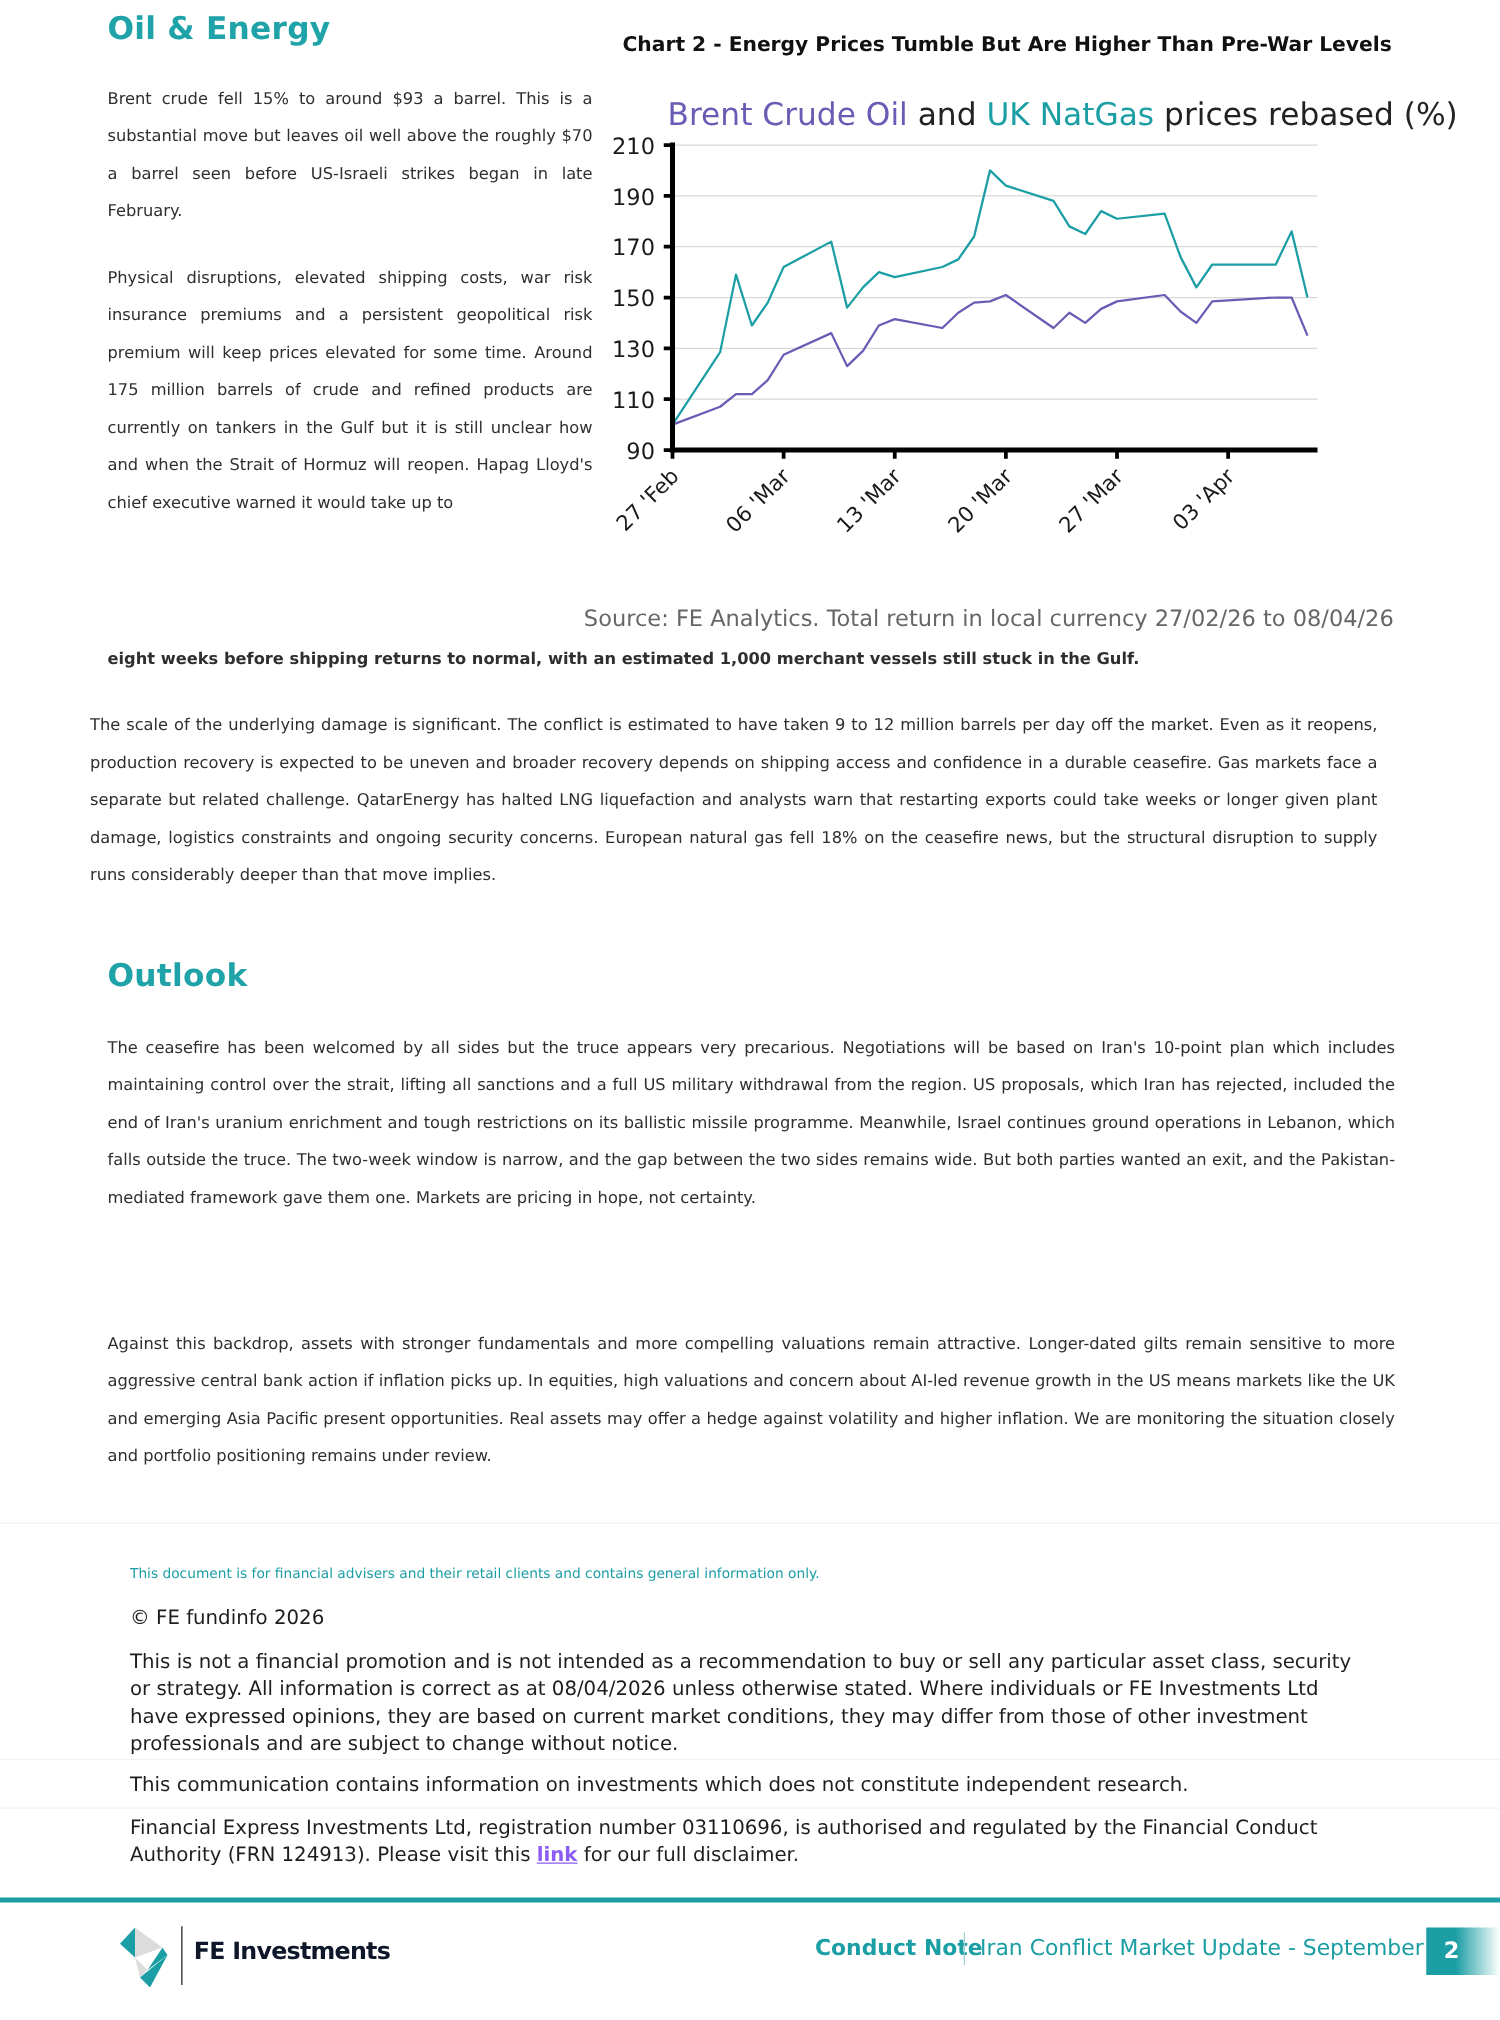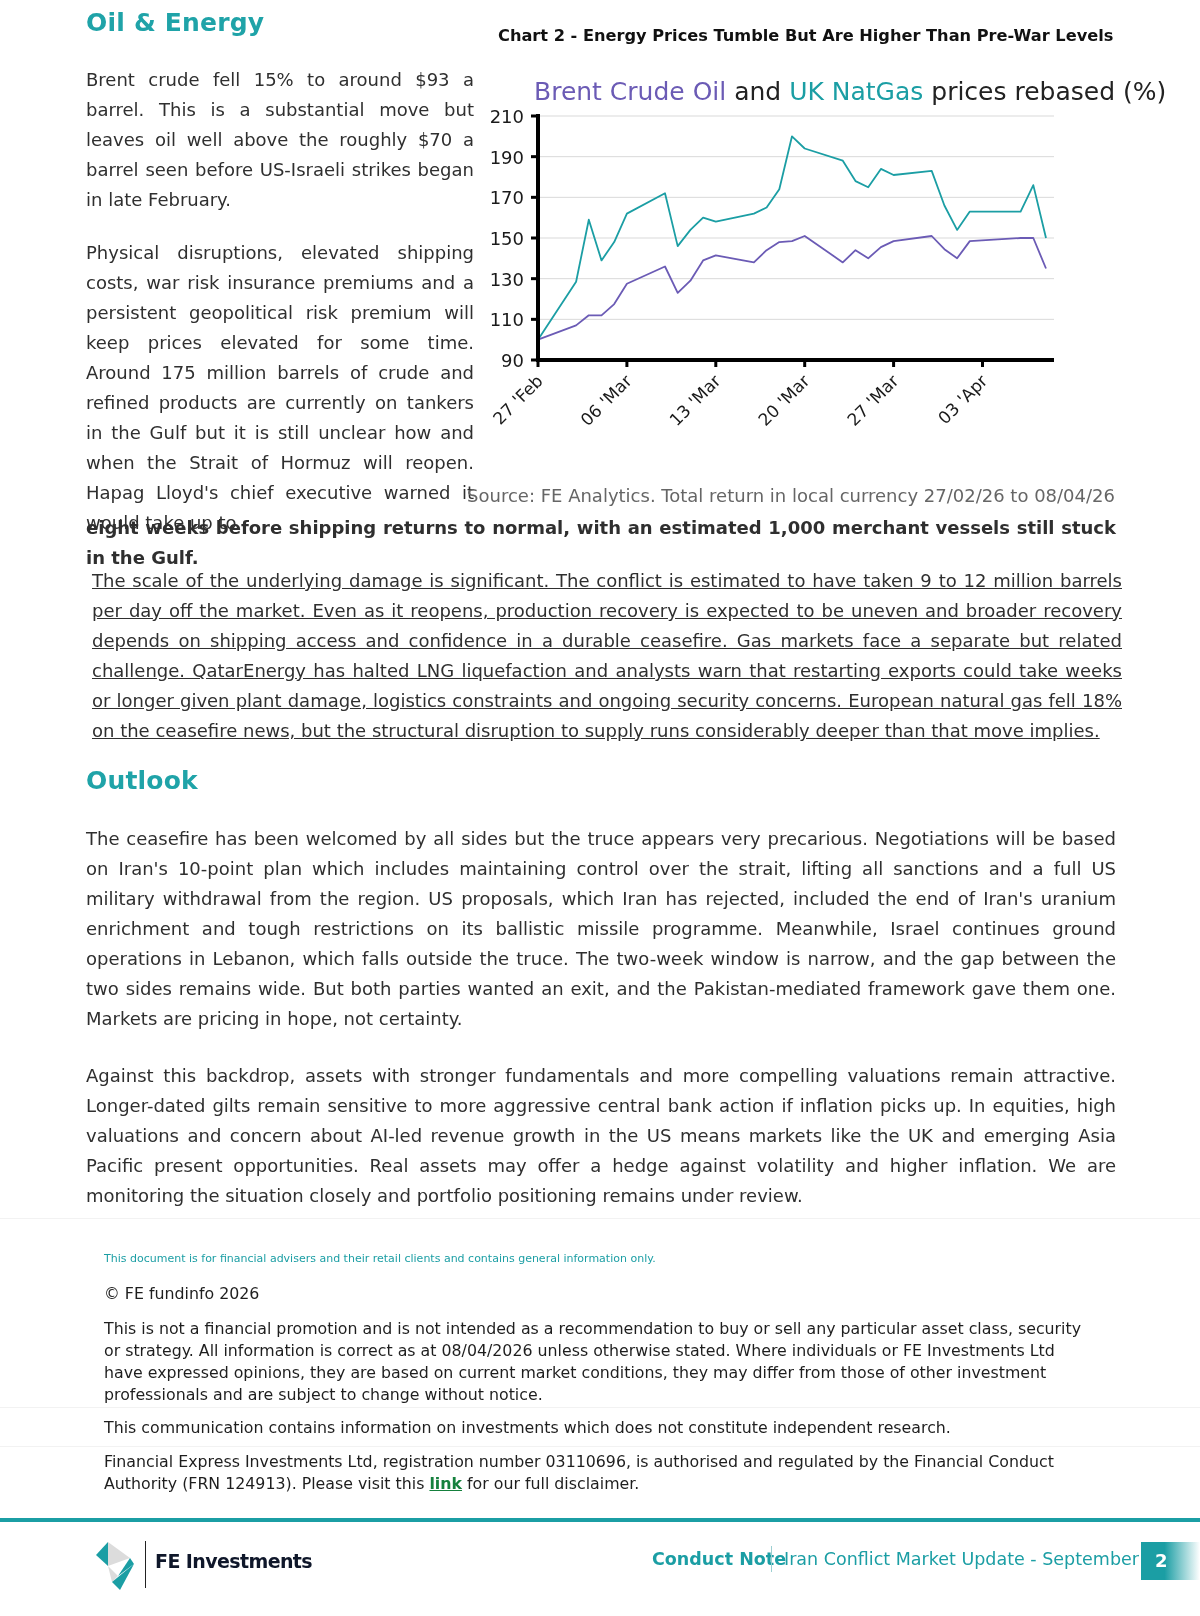--- a/index.html
+++ b/index.html
@@ -1,40 +1,40 @@
 <!DOCTYPE html>
 <html><head>
 <meta charset="utf-8">
 <style>
   * { box-sizing: border-box; margin: 0; padding: 0; }
   html, body { width: 1200px; height: 1616px; background: #ffffff; overflow: hidden; }
   body { position: relative; font-family: "DejaVu Sans", sans-serif; color: #2b2b2b; }
   .h2 { position: absolute; font-family: "DejaVu Sans", sans-serif; font-weight: bold; color: #1fa3a8; font-size: 25px; letter-spacing: 0.2px; }
-  .body-text { position: absolute; font-size: 18px; line-height: 30px; text-align: justify; color: #2f2f2f; }
+  .body-text { position: absolute; font-size: 13px; line-height: 30px; text-align: justify; color: #2f2f2f; }
   .body-text.last-left { text-align-last: left; }
   #col-left { left: 86px; top: 65px; width: 388px; }
   .para { margin-bottom: 23px; }
   #wide1 { left: 86px; top: 513px; width: 1030px; font-weight: bold; }
-  #wide2 { left: 92px; top: 566px; width: 1030px; text-decoration: underline; }
+  #wide2 { left: 72px; top: 566px; width: 1030px; }
   #outlook1 { left: 86px; top: 824px; width: 1030px; }
   #outlook2 { left: 86px; top: 1061px; width: 1030px; }
 
   #chart-title { position: absolute; left: 498px; top: 26px; font-size: 16.2px; font-weight: bold; color: #111; white-space: nowrap; }
   #chart-subtitle { position: absolute; left: 534px; top: 77px; font-size: 25px; color: #222; white-space: nowrap; }
   #chart-svg { position: absolute; left: 470px; top: 100px; width: 650px; height: 400px; }
   #chart-source { position: absolute; right: 85px; top: 485px; font-size: 18px; color: #666; white-space: nowrap; }
 
   .disc { position: absolute; left: 104px; width: 990px; font-size: 15.8px; line-height: 22px; color: #1e1e1e; }
   #disc-lead { top: 1248px; color: #1b9ea4; font-size: 11px; }
   #disc-copy { top: 1283px; font-weight: normal; }
   #disc-p1 { top: 1318px; }
   #disc-p2 { top: 1417px; }
   #disc-p3 { top: 1451px; }
   .rule-faint { position: absolute; left: 0; width: 1200px; height: 1px; background: #f2f2f2; }
-  a.link { color: #15803d; font-weight: bold; text-decoration: underline; }
+  a.link { color: #8b5cf6; font-weight: bold; text-decoration: underline; }
 
   #footer-bar { position: absolute; left: 0; top: 1518px; width: 1200px; height: 4px; background: #1b9ea4; }
   #logo { position: absolute; left: 94px; top: 1540px; width: 50px; height: 50px; }
   #logo-divider { position: absolute; left: 145px; top: 1541px; width: 1px; height: 47px; background: #222; }
   #logo-text { position: absolute; left: 155px; top: 1550px; font-size: 19px; font-weight: bold; color: #0f172a; letter-spacing: -0.6px; }
   #footer-section { position: absolute; left: 652px; top: 1549px; font-size: 17.5px; color: #1b9ea4; font-weight: bold; white-space: nowrap; }
   #footer-sep { position: absolute; left: 771px; top: 1546px; width: 1px; height: 26px; background: #9bcfd1; }
   #footer-title { position: absolute; left: 784px; top: 1549px; font-size: 17.5px; color: #1b9ea4; white-space: nowrap; }
   #page-num { position: absolute; left: 1141px; top: 1542px; width: 59px; height: 38px; background: linear-gradient(90deg, #1b9ea4 0%, #1b9ea4 40%, #ffffff 100%); color: #ffffff; font-weight: bold; font-size: 18px; padding-left: 14px; line-height: 38px; }
 </style>

